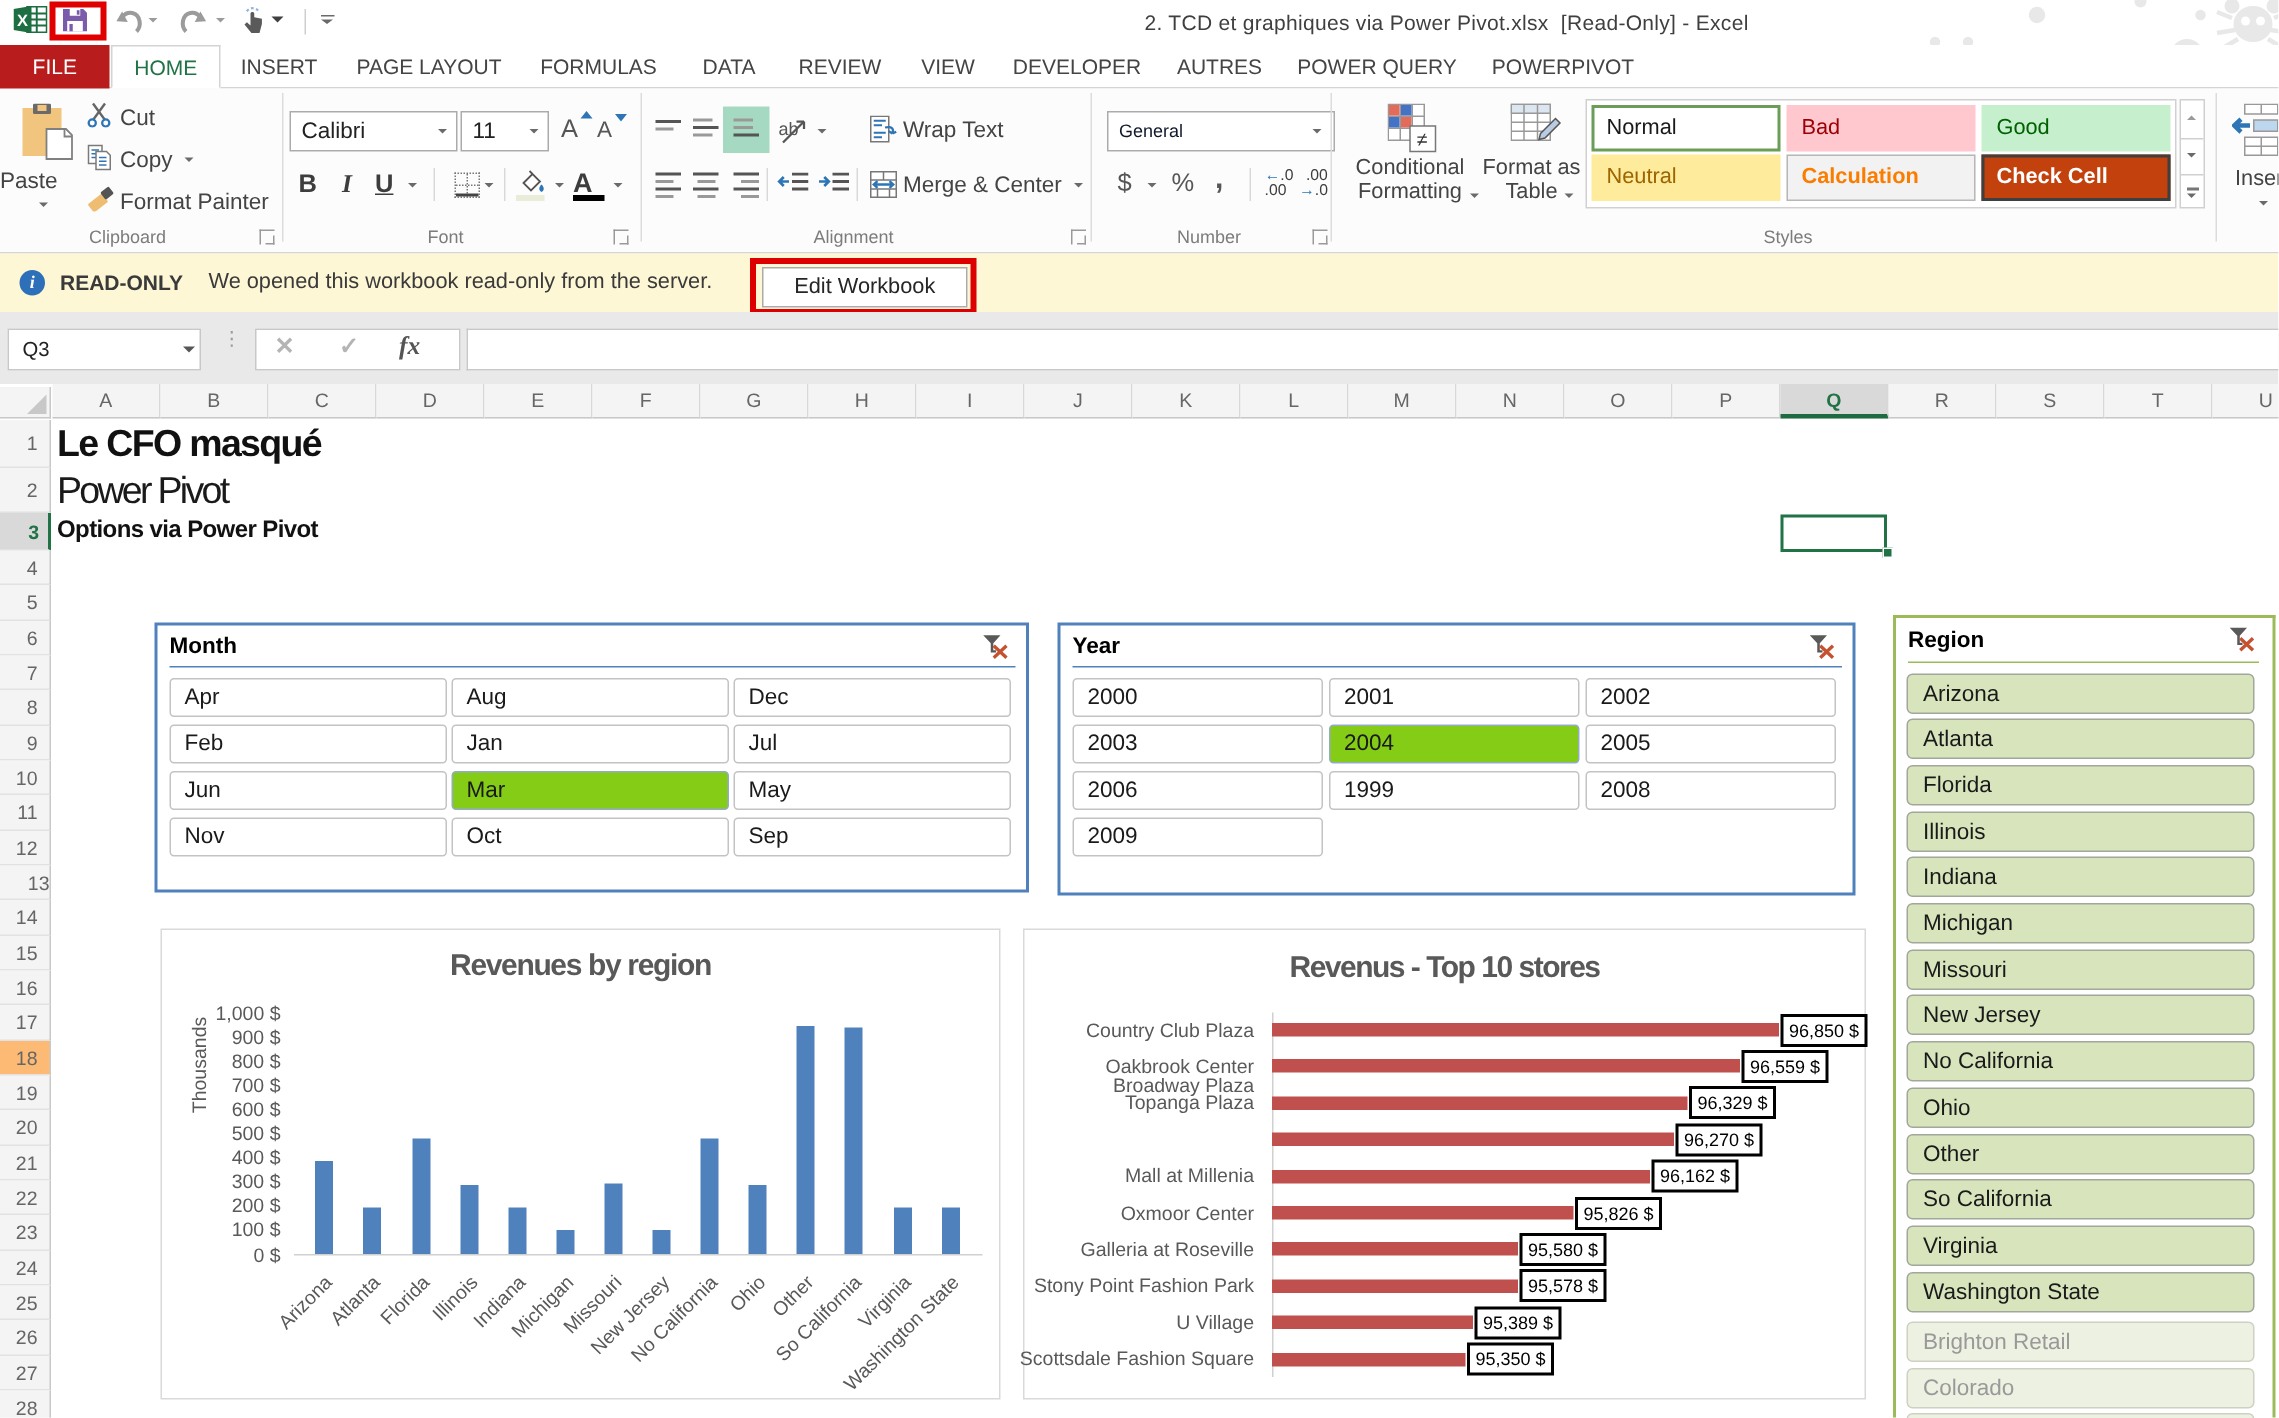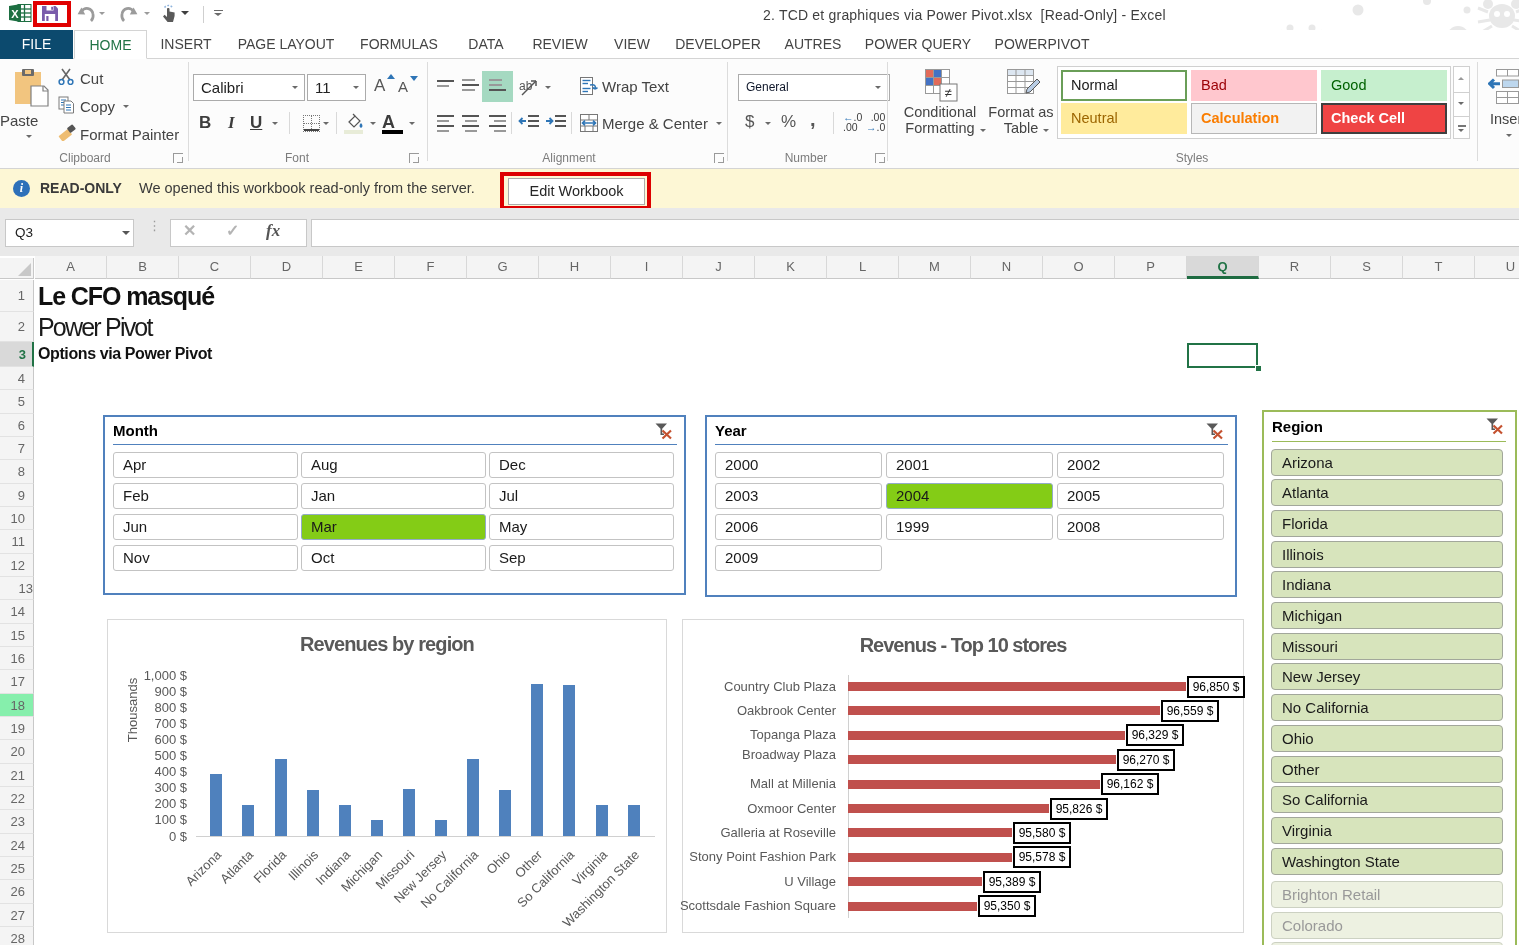--- a/index.html
+++ b/index.html
@@ -107,21 +107,21 @@
 <div class="abs" style="left:203px;top:6px;width:1px;height:17px;background:#cfcfcf;"></div>
 <div class="abs" style="left:214px;top:10px;width:9px;height:10px;">
  <div style="width:9px;height:0;border-top:1.5px solid #6a6a6a;margin-bottom:2px;"></div>
  <div style="width:0;height:0;border-left:4.5px solid transparent;border-right:4.5px solid transparent;border-top:3.5px solid #6a6a6a;"></div>
 </div>
 
 <div class="abs" style="left:763px;top:0;height:30px;line-height:31px;font-size:14px;letter-spacing:0.2px;color:#3f3f3f;">2. TCD et graphiques via Power Pivot.xlsx&nbsp; [Read-Only] - Excel</div>
 
 <div class="abs" id="tabrow" style="left:0;top:30px;width:1519px;height:29px;background:#fff;">
  <div class="abs" style="left:0;top:28px;width:1519px;height:1px;background:#d4d4d4;"></div>
- <div class="tab" style="left:0;width:73px;background:#0c4a6e;color:#fff;height:30px;line-height:29px;">FILE</div>
+ <div class="tab" style="left:0;width:73px;background:#b91c1c;color:#fff;height:30px;line-height:29px;">FILE</div>
  <div class="tab" style="left:74px;width:73px;background:#fff;color:#217346;border:1px solid #d4d4d4;border-bottom:1px solid #fff;box-sizing:border-box;height:29px;">HOME</div>
  <div class="tab" style="left:155px;width:62px;">INSERT</div>
  <div class="tab" style="left:228px;width:116px;">PAGE LAYOUT</div>
  <div class="tab" style="left:352px;width:94px;">FORMULAS</div>
  <div class="tab" style="left:458px;width:56px;">DATA</div>
  <div class="tab" style="left:524px;width:72px;">REVIEW</div>
  <div class="tab" style="left:606px;width:52px;">VIEW</div>
  <div class="tab" style="left:668px;width:100px;">DEVELOPER</div>
  <div class="tab" style="left:778px;width:70px;">AUTRES</div>
  <div class="tab" style="left:858px;width:120px;">POWER QUERY</div>
@@ -350,21 +350,21 @@
 <div class="abs" style="left:984px;top:104px;width:74px;text-align:center;font-size:14.5px;color:#444;">Format as<br>Table</div>
 <div class="abs" style="left:1043px;top:129px;">
         <span class="caret-sm"></span>
       </div>
 <div class="abs" style="left:1057px;top:66px;width:394px;height:73px;background:#fff;border:1px solid #d0d0d0;box-sizing:border-box;">
  <div class="abs" style="left:3px;top:3px;width:126px;height:31px;border:2px solid #6a9e58;box-sizing:border-box;background:#fff;font-size:14.5px;color:#1a1a1a;line-height:27px;padding-left:8px;">Normal</div>
  <div class="abs" style="left:133px;top:3px;width:126px;height:31px;background:#ffc7ce;box-sizing:border-box;font-size:14.5px;color:#9c0006;line-height:31px;padding-left:10px;">Bad</div>
  <div class="abs" style="left:263px;top:3px;width:126px;height:31px;background:#c6efce;box-sizing:border-box;font-size:14.5px;color:#006100;line-height:31px;padding-left:10px;">Good</div>
  <div class="abs" style="left:3px;top:36px;width:126px;height:31px;background:#ffeb9c;box-sizing:border-box;font-size:14.5px;color:#9c6500;line-height:31px;padding-left:10px;">Neutral</div>
  <div class="abs" style="left:133px;top:36px;width:126px;height:31px;background:#f2f2f2;border:1px solid #b7b7b7;box-sizing:border-box;font-size:14.5px;font-weight:bold;color:#fa7d00;line-height:29px;padding-left:9px;">Calculation</div>
- <div class="abs" style="left:263px;top:36px;width:126px;height:31px;background:#ef4444;border:2px solid #3f3f3f;box-sizing:border-box;font-size:14.5px;font-weight:bold;color:#fff;line-height:27px;padding-left:8px;">Check Cell</div>
+ <div class="abs" style="left:263px;top:36px;width:126px;height:31px;background:#c2410c;border:2px solid #3f3f3f;box-sizing:border-box;font-size:14.5px;font-weight:bold;color:#fff;line-height:27px;padding-left:8px;">Check Cell</div>
 </div>
 <div class="abs" style="left:1453px;top:66px;width:17px;height:73px;background:#fff;border:1px solid #d0d0d0;box-sizing:border-box;">
  <div class="abs" style="left:0;top:25px;width:15px;height:1px;background:#d0d0d0;"></div>
  <div class="abs" style="left:0;top:49px;width:15px;height:1px;background:#d0d0d0;"></div>
  <div class="abs" style="left:4px;top:10px;">
           <span class="caret-sm" style="transform:rotate(180deg);border-top-color:#9a9a9a;"></span>
         </div>
  <div class="abs" style="left:4px;top:35px;">
           <span class="caret-sm"></span>
         </div>
@@ -454,21 +454,21 @@
  <div class="rowhdr" style="top:460.31999999999994px;height:23.33px;line-height:23.33px;background:#f4f4f4;border-right:1px solid #c8c8c8;padding-right:8px;">8</div>
  <div class="rowhdr" style="top:483.6499999999999px;height:23.33px;line-height:23.33px;background:#f4f4f4;border-right:1px solid #c8c8c8;padding-right:8px;">9</div>
  <div class="rowhdr" style="top:506.9799999999999px;height:23.33px;line-height:23.33px;background:#f4f4f4;border-right:1px solid #c8c8c8;padding-right:8px;">10</div>
  <div class="rowhdr" style="top:530.31px;height:23.33px;line-height:23.33px;background:#f4f4f4;border-right:1px solid #c8c8c8;padding-right:8px;">11</div>
  <div class="rowhdr" style="top:553.64px;height:23.33px;line-height:23.33px;background:#f4f4f4;border-right:1px solid #c8c8c8;padding-right:8px;">12</div>
  <div class="rowhdr" style="top:576.97px;height:23.33px;line-height:23.33px;background:#f4f4f4;border-right:1px solid #c8c8c8;padding-right:0;">13</div>
  <div class="rowhdr" style="top:600.3000000000001px;height:23.33px;line-height:23.33px;background:#f4f4f4;border-right:1px solid #c8c8c8;padding-right:8px;">14</div>
  <div class="rowhdr" style="top:623.6300000000001px;height:23.33px;line-height:23.33px;background:#f4f4f4;border-right:1px solid #c8c8c8;padding-right:8px;">15</div>
  <div class="rowhdr" style="top:646.9600000000002px;height:23.33px;line-height:23.33px;background:#f4f4f4;border-right:1px solid #c8c8c8;padding-right:8px;">16</div>
  <div class="rowhdr" style="top:670.2900000000002px;height:23.33px;line-height:23.33px;background:#f4f4f4;border-right:1px solid #c8c8c8;padding-right:8px;">17</div>
- <div class="rowhdr" style="top:693.6200000000002px;height:23.33px;line-height:23.33px;background:#86efac;border-right:1px solid #c8c8c8;padding-right:8px;">18</div>
+ <div class="rowhdr" style="top:693.6200000000002px;height:23.33px;line-height:23.33px;background:#fdba74;border-right:1px solid #c8c8c8;padding-right:8px;">18</div>
  <div class="rowhdr" style="top:716.9500000000003px;height:23.33px;line-height:23.33px;background:#f4f4f4;border-right:1px solid #c8c8c8;padding-right:8px;">19</div>
  <div class="rowhdr" style="top:740.2800000000003px;height:23.33px;line-height:23.33px;background:#f4f4f4;border-right:1px solid #c8c8c8;padding-right:8px;">20</div>
  <div class="rowhdr" style="top:763.6100000000004px;height:23.33px;line-height:23.33px;background:#f4f4f4;border-right:1px solid #c8c8c8;padding-right:8px;">21</div>
  <div class="rowhdr" style="top:786.9400000000004px;height:23.33px;line-height:23.33px;background:#f4f4f4;border-right:1px solid #c8c8c8;padding-right:8px;">22</div>
  <div class="rowhdr" style="top:810.2700000000004px;height:23.33px;line-height:23.33px;background:#f4f4f4;border-right:1px solid #c8c8c8;padding-right:8px;">23</div>
  <div class="rowhdr" style="top:833.6000000000005px;height:23.33px;line-height:23.33px;background:#f4f4f4;border-right:1px solid #c8c8c8;padding-right:8px;">24</div>
  <div class="rowhdr" style="top:856.9300000000005px;height:23.33px;line-height:23.33px;background:#f4f4f4;border-right:1px solid #c8c8c8;padding-right:8px;">25</div>
  <div class="rowhdr" style="top:880.2600000000006px;height:23.33px;line-height:23.33px;background:#f4f4f4;border-right:1px solid #c8c8c8;padding-right:8px;">26</div>
  <div class="rowhdr" style="top:903.5900000000006px;height:23.33px;line-height:23.33px;background:#f4f4f4;border-right:1px solid #c8c8c8;padding-right:8px;">27</div>
  <div class="rowhdr" style="top:926.9200000000006px;height:23.33px;line-height:23.33px;background:#f4f4f4;border-right:1px solid #c8c8c8;padding-right:8px;">28</div>
@@ -597,21 +597,21 @@
 <div class="abs" style="left:848px;top:675px;width:1px;height:243px;background:#d0d0d0;"></div>
 <div class="cat2" style="top:678.5px;">Country Club Plaza</div>
 <div class="bar2" style="top:682.0px;width:338px;"></div>
 <div class="dlbl" style="left:1187px;top:675.5px;width:54px;">96,850 $</div>
 <div class="cat2" style="top:702.9px;">Oakbrook Center</div>
 <div class="bar2" style="top:706.4px;width:312px;"></div>
 <div class="dlbl" style="left:1161px;top:699.9px;width:54px;">96,559 $</div>
 <div class="cat2" style="top:727.3px;">Topanga Plaza</div>
 <div class="bar2" style="top:730.8px;width:277px;"></div>
 <div class="dlbl" style="left:1126px;top:724.3px;width:54px;">96,329 $</div>
-<div class="cat2" style="top:747px;">Broadway Plaza</div>
+<div class="cat2" style="top:716px;">Broadway Plaza</div>
 <div class="bar2" style="top:755.2px;width:268px;"></div>
 <div class="dlbl" style="left:1117px;top:748.7px;width:54px;">96,270 $</div>
 <div class="cat2" style="top:776.1px;">Mall at Millenia</div>
 <div class="bar2" style="top:779.6px;width:252px;"></div>
 <div class="dlbl" style="left:1101px;top:773.1px;width:54px;">96,162 $</div>
 <div class="cat2" style="top:800.5px;">Oxmoor Center</div>
 <div class="bar2" style="top:804.0px;width:201px;"></div>
 <div class="dlbl" style="left:1050px;top:797.5px;width:54px;">95,826 $</div>
 <div class="cat2" style="top:824.9px;">Galleria at Roseville</div>
 <div class="bar2" style="top:828.4px;width:164px;"></div>

